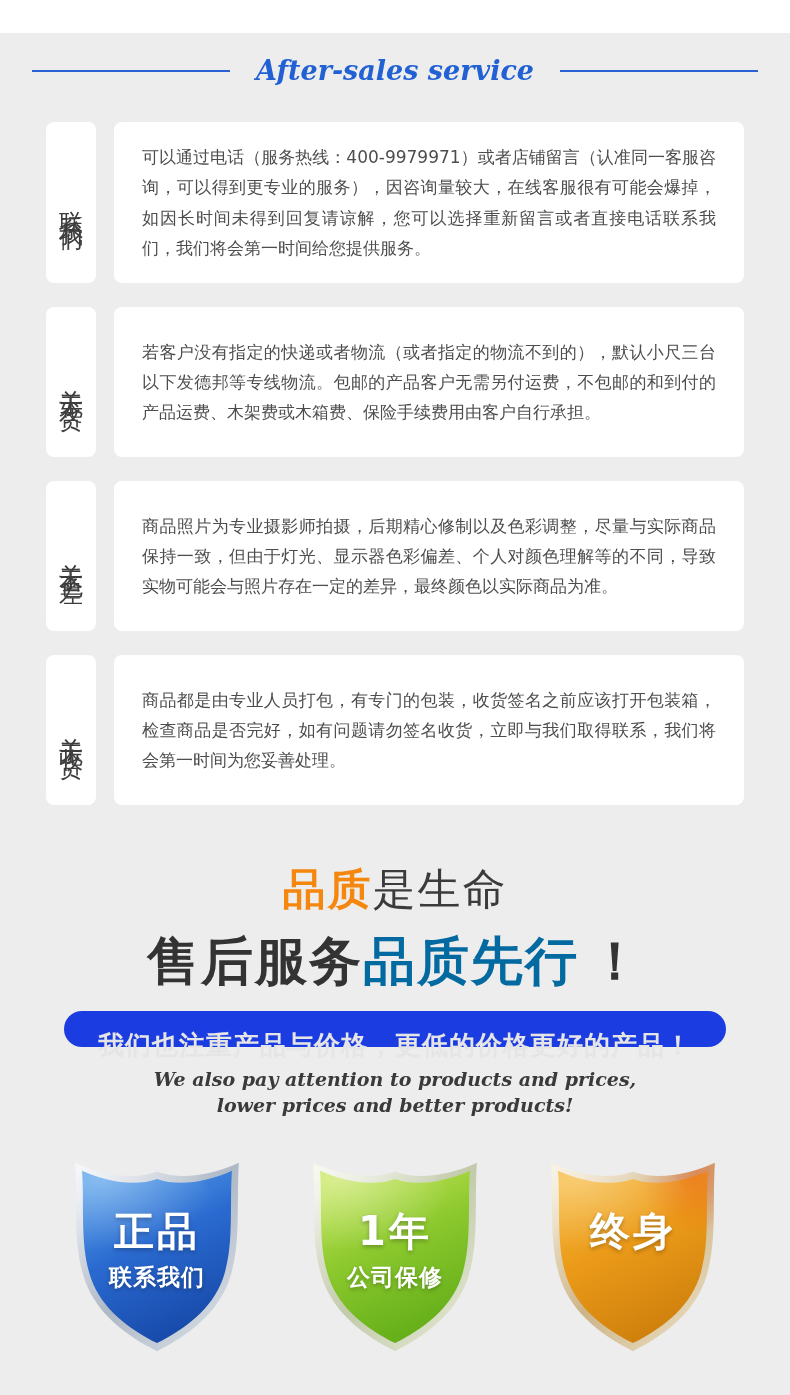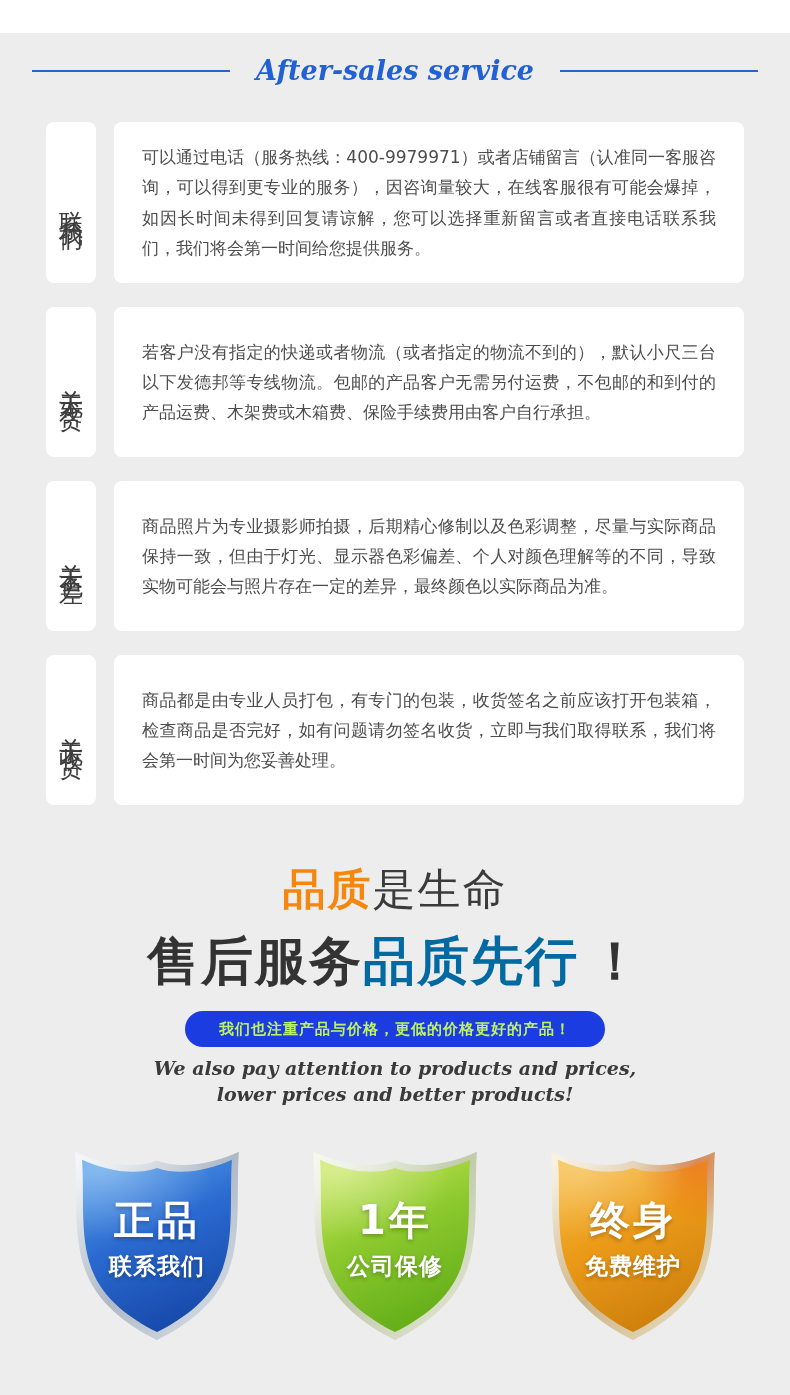--- a/index.html
+++ b/index.html
@@ -43,23 +43,23 @@
 
   
   .quality { margin-top:24px; text-align:center; }
   .q-line1 { font-size:43px; font-weight:500; color:#3b3b3b; letter-spacing:2px; }
   .q-line1 .hl-orange { color:#f5870e; font-weight:600; }
   .q-line2 { margin-top:8px; font-size:52px; font-weight:900; color:#333333; letter-spacing:2px; }
   .q-line2 .hl-red { color:#0369a1; }
   .q-line2 .excl { margin-left:10px; }
   .q-banner-wrap { margin-top:14px; }
   .q-banner {
-    display:inline-block; background:#1b3ce0; color:#bef264;
-    font-size:15px; font-weight:700; letter-spacing:1px;
-    height:36px; line-height:36px; padding:0 34px; border-radius:18px;
+    display:inline-block; background:#1b3ce0; color:#e5e5e5;
+    font-size:26px; font-weight:700; letter-spacing:1px;
+    height:36px; line-height:36px; padding:16px 34px; border-radius:18px;
   }
   .q-english {
     margin-top:9px;
     font-family:"DejaVu Serif","Liberation Serif",serif;
     font-style:italic; font-weight:700; font-size:19px; color:#3a3a3a; line-height:1.35;
   }
 
   
   .badges { margin-top:42px; display:flex; justify-content:center; gap:56px; }
   .shield { position:relative; width:182px; height:193px; }
@@ -221,17 +221,16 @@
           <path d="M100 13 C 72 23, 36 15, 10 3 C 13 46, 7 94, 21 133 C 34 169, 66 193, 100 210 C 134 193, 166 169, 179 133 C 193 94, 187 46, 190 3 C 164 15, 128 23, 100 13 Z"></path>
         </clipPath>
       </defs>
       <path fill="url(#rimO)" d="M100 13 C 72 23, 36 15, 10 3 C 13 46, 7 94, 21 133 C 34 169, 66 193, 100 210 C 134 193, 166 169, 179 133 C 193 94, 187 46, 190 3 C 164 15, 128 23, 100 13 Z"></path>
       <path fill="url(#faceO)" transform="translate(8.5,9) scale(0.915)" d="M100 13 C 72 23, 36 15, 10 3 C 13 46, 7 94, 21 133 C 34 169, 66 193, 100 210 C 134 193, 166 169, 179 133 C 193 94, 187 46, 190 3 C 164 15, 128 23, 100 13 Z"></path>
       <rect clip-path="url(#clipO)" x="80" y="0" width="120" height="120" fill="url(#warmO)"></rect>
       <ellipse clip-path="url(#clipO)" cx="70" cy="55" rx="95" ry="60" fill="url(#glossO)"></ellipse>
     </svg>
     <div class="shield-text">
       <div class="shield-title">终身</div>
-      <div class="shield-subtitle">免费维护</div>
     </div>
   </div>
 
 </div>
 
 </body></html>

